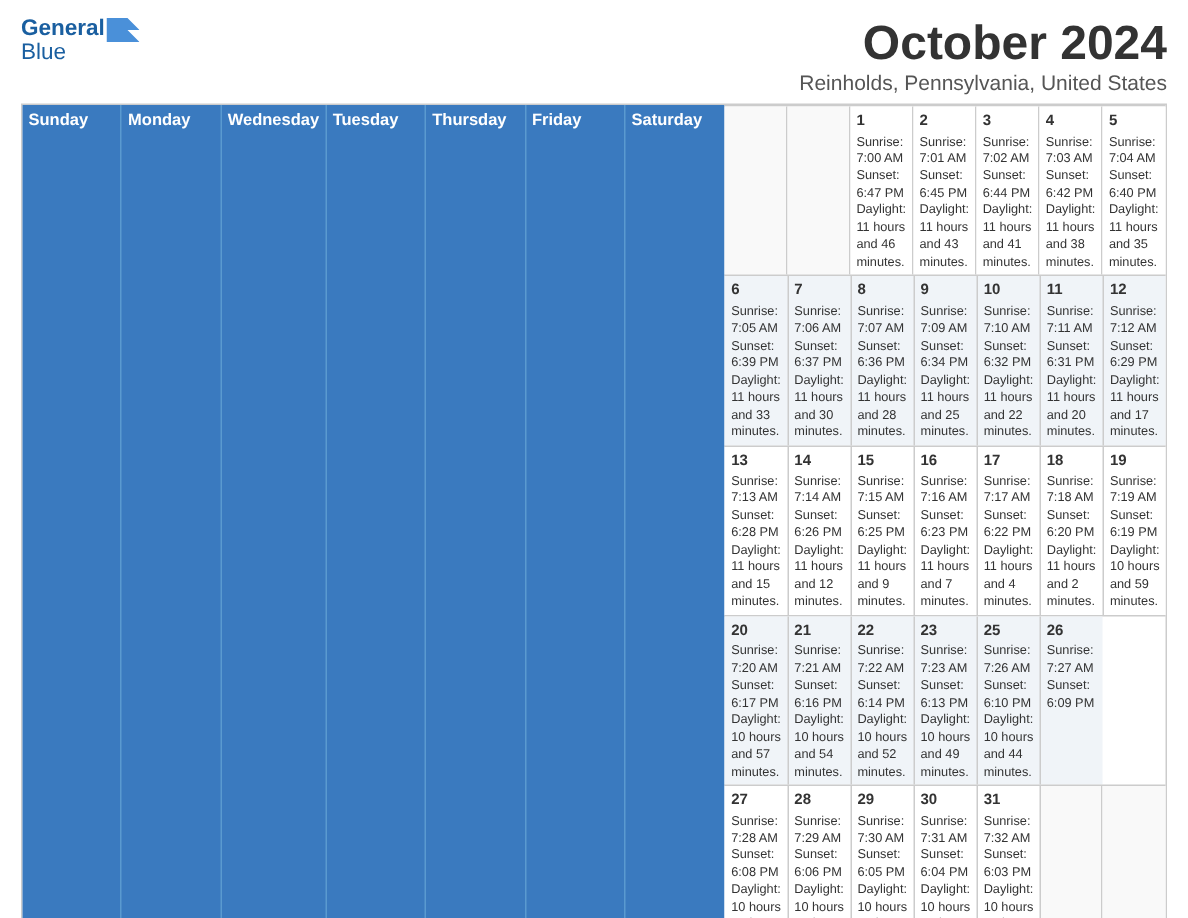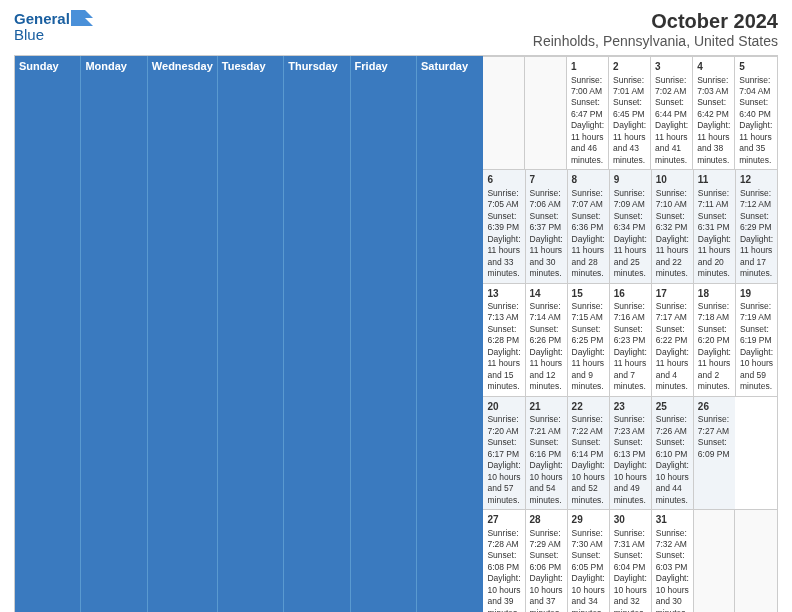--- a/index.html
+++ b/index.html
@@ -27,27 +27,27 @@
     .logo {
       display: flex;
       flex-direction: column;
       font-size: 14px;
       font-weight: bold;
       color: #1a6496;
       line-height: 1.2;
     }
     .logo-row {
       display: flex;
-      align-items: flex-start;
+      align-items: flex-end;
     }
     .title-block {
       text-align: right;
     }
     .title-block h1 {
-      font-size: 20px;
+      font-size: 32px;
       font-weight: bold;
       color: #333;
     }
     .title-block h2 {
       font-size: 14px;
       font-weight: normal;
       color: #555;
     }
     .calendar {
       flex: 1;

